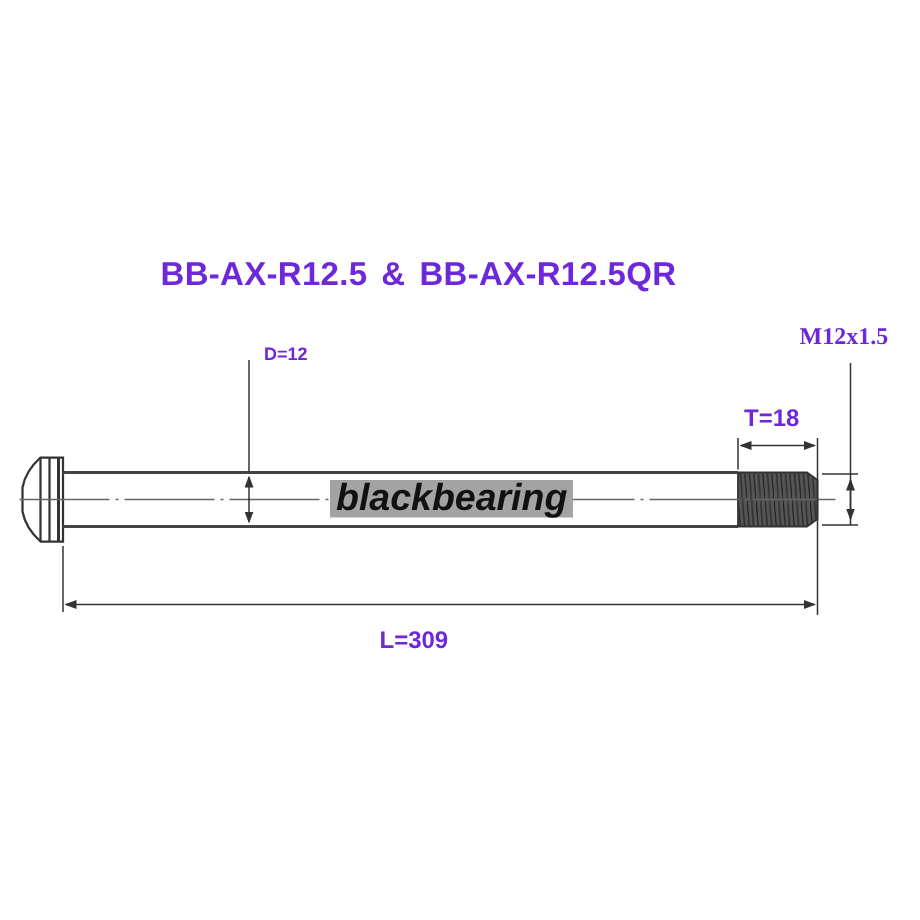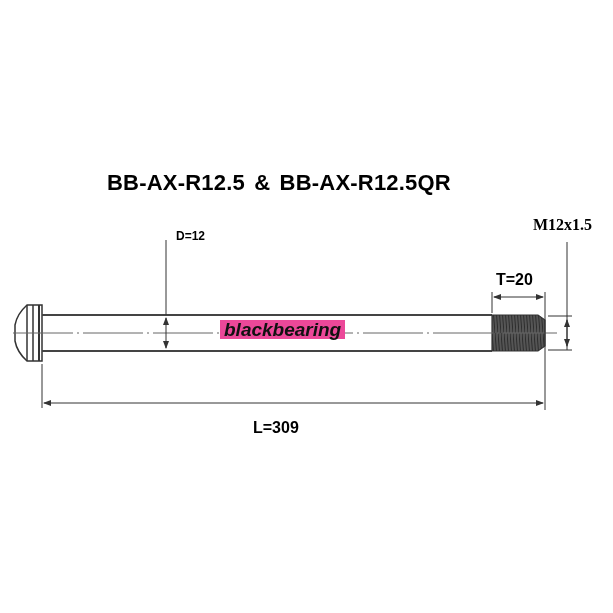--- a/index.html
+++ b/index.html
@@ -2,34 +2,34 @@
 <html><head>
 <meta charset="utf-8">
 <style>
   html, body { margin: 0; padding: 0; background: #ffffff; }
   body { width: 613px; height: 613px; position: relative; overflow: hidden; }
   .canvas { position: absolute; left: 0; top: 0; width: 613px; height: 613px; }
   .label {
     position: absolute;
     font-family: "Liberation Sans", "DejaVu Sans", sans-serif;
     font-weight: bold;
-    color: #000000;
+    color: #6d28d9;
     white-space: nowrap;
     line-height: 1;
   }
   .title { left: 107px; top: 172px; font-size: 22px; letter-spacing: 0.2px; word-spacing: 3px; }
   .dim-d { left: 176px; top: 230px; font-size: 12px; }
   .dim-t { left: 496px; top: 272px; font-size: 16px; }
   .dim-m { left: 533px; top: 217px; font-size: 16px; font-family: Liberation Serif, serif; }
   .dim-l { left: 253px; top: 420px; font-size: 16px; }
   .brand {
     position: absolute; left: 220px; top: 320px;
     font-family: "Liberation Sans", "DejaVu Sans", sans-serif;
-    font-weight: bold; font-style: italic; font-size: 19px;
-    color: #111111; background: #ec4899; padding: 0 4px; line-height: 1;
+    font-weight: bold; font-style: italic; font-size: 25px;
+    color: #111111; background: #a3a3a3; padding: 0 4px; line-height: 1;
   }
 </style>
 </head>
 <body>
 
 <svg class="canvas" viewBox="0 0 613 613" xmlns="http://www.w3.org/2000/svg">
   <defs>
     <marker id="arr" markerWidth="8" markerHeight="6" refX="7" refY="3" orient="auto" markerUnits="userSpaceOnUse">
       <path d="M0,0 L8,3 L0,6 Z" fill="#333"></path>
     </marker>
@@ -80,15 +80,15 @@
 
   <g stroke="#333" stroke-width="1">
     <line x1="42" y1="364" x2="42" y2="408"></line>
     <line x1="44" y1="403" x2="543" y2="403" marker-start="url(#arrS)" marker-end="url(#arr)"></line>
   </g>
 </svg>
 
 <div class="label title">BB-AX-R12.5  &amp;  BB-AX-R12.5QR</div>
 <div class="brand">blackbearing</div>
 <div class="label dim-d">D=12</div>
-<div class="label dim-t">T=20</div>
+<div class="label dim-t">T=18</div>
 <div class="label dim-m">M12x1.5</div>
 <div class="label dim-l">L=309</div>
 
 </body></html>

